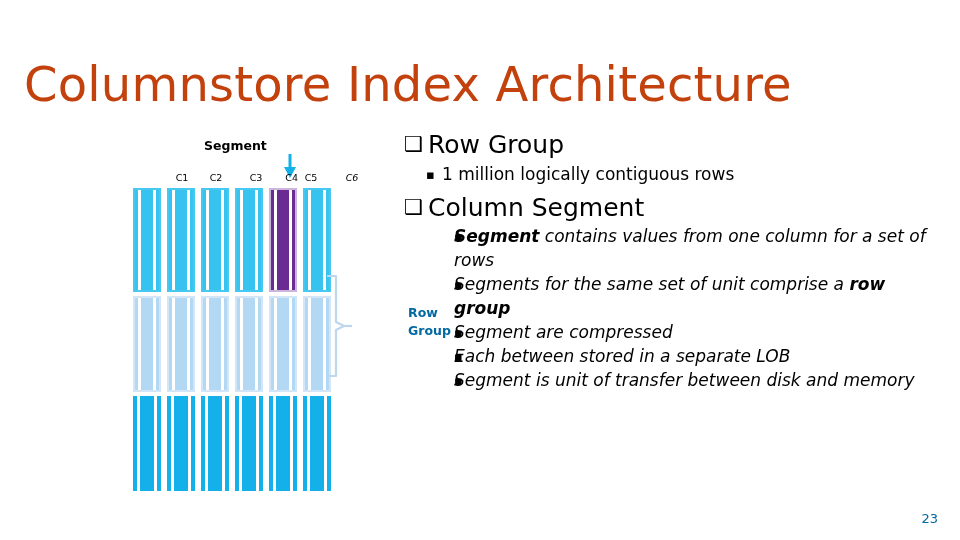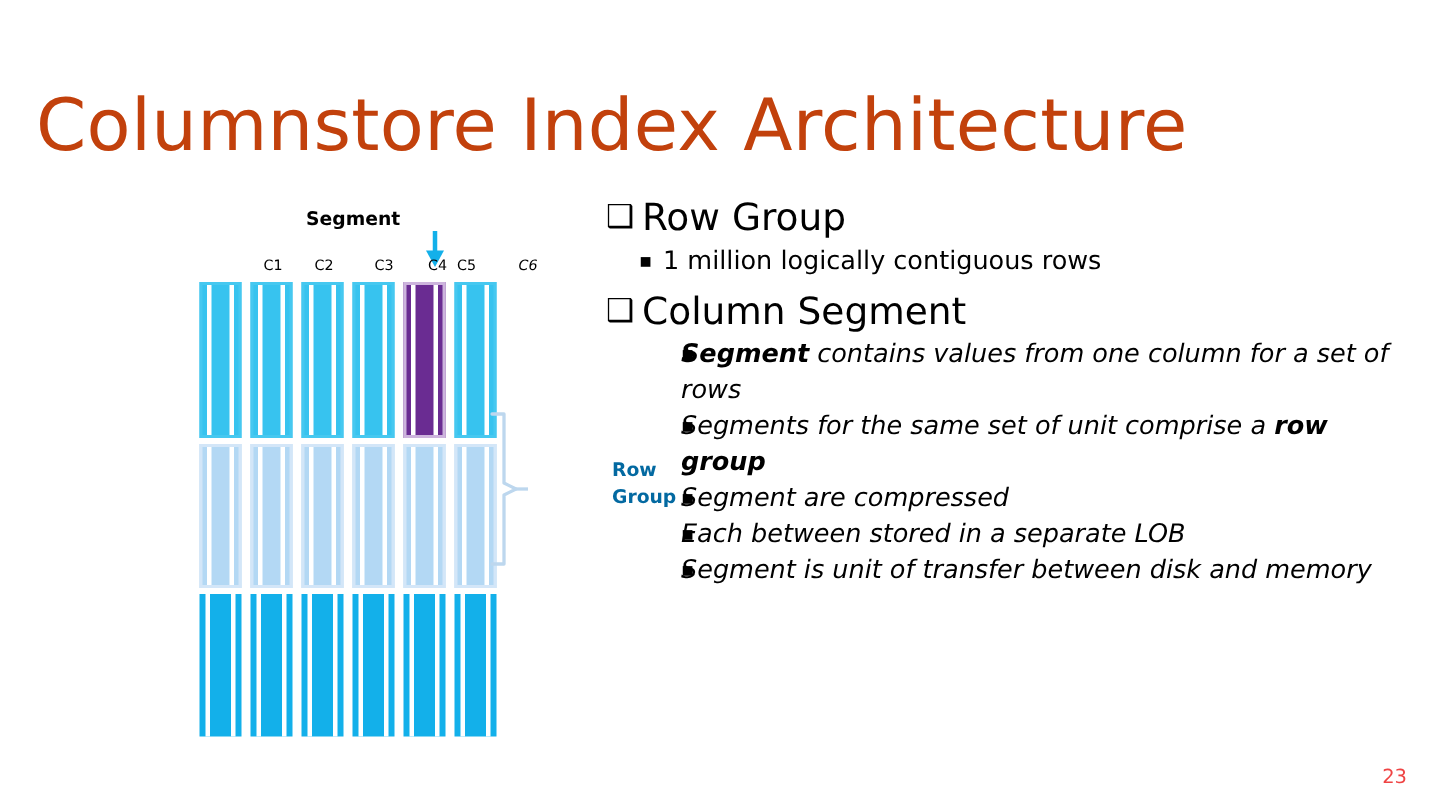--- a/index.html
+++ b/index.html
@@ -224,21 +224,21 @@
   .sub-list.lvl1 .sub-marker { padding-left: 22px; }
   .sub-list.lvl2 .sub-marker { padding-left: 50px; }
   .sub-list.lvl2 .sub-text { padding-left: 0px; font-style: italic; }
 
   
   .page-number {
     position: absolute;
     right: 22px;
     bottom: 14px;
     font-size: 13px;
-    color: #ef4444;
+    color: #0369a1;
   }
 </style>
 </head>
 <body>
 
 <div class="slide-title">Columnstore Index Architecture</div>
 
 <div class="diagram">
 
   <div class="segment-label">Segment</div>

